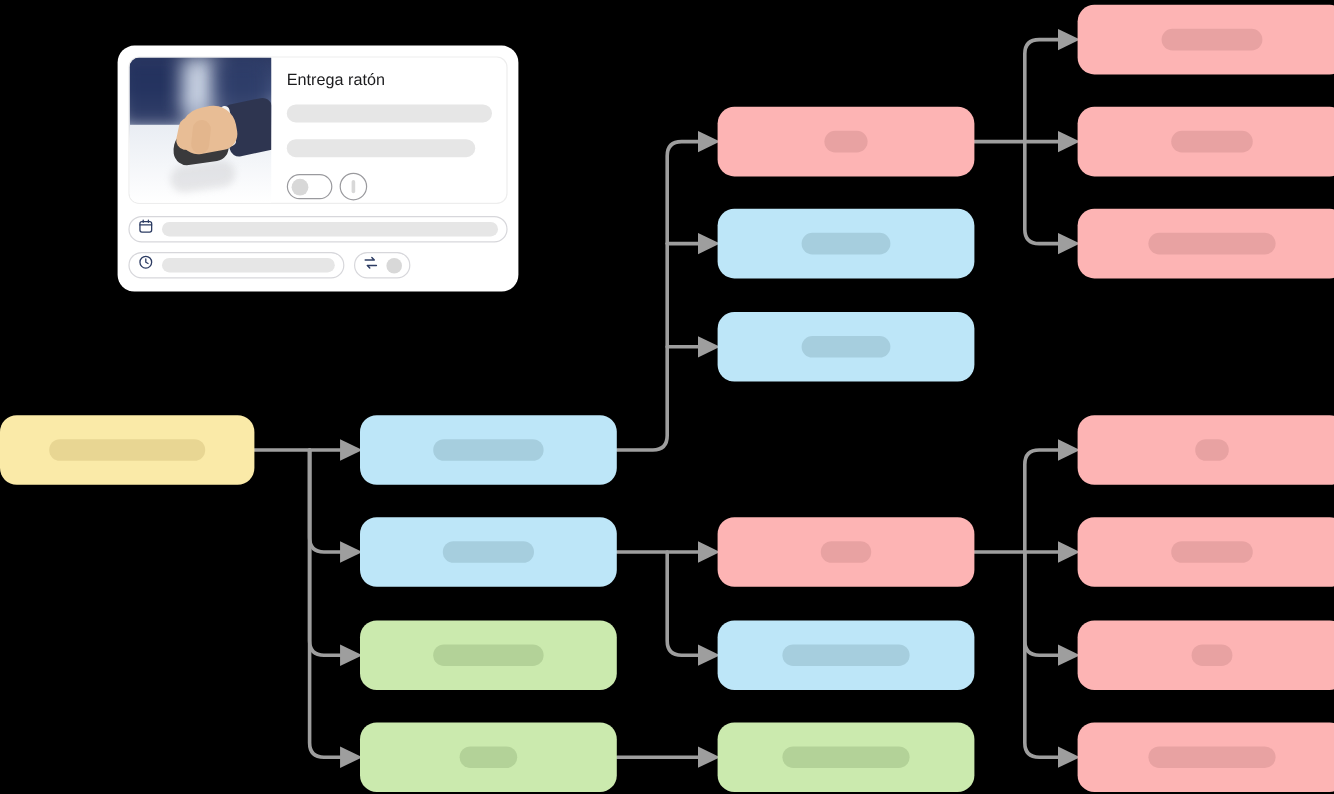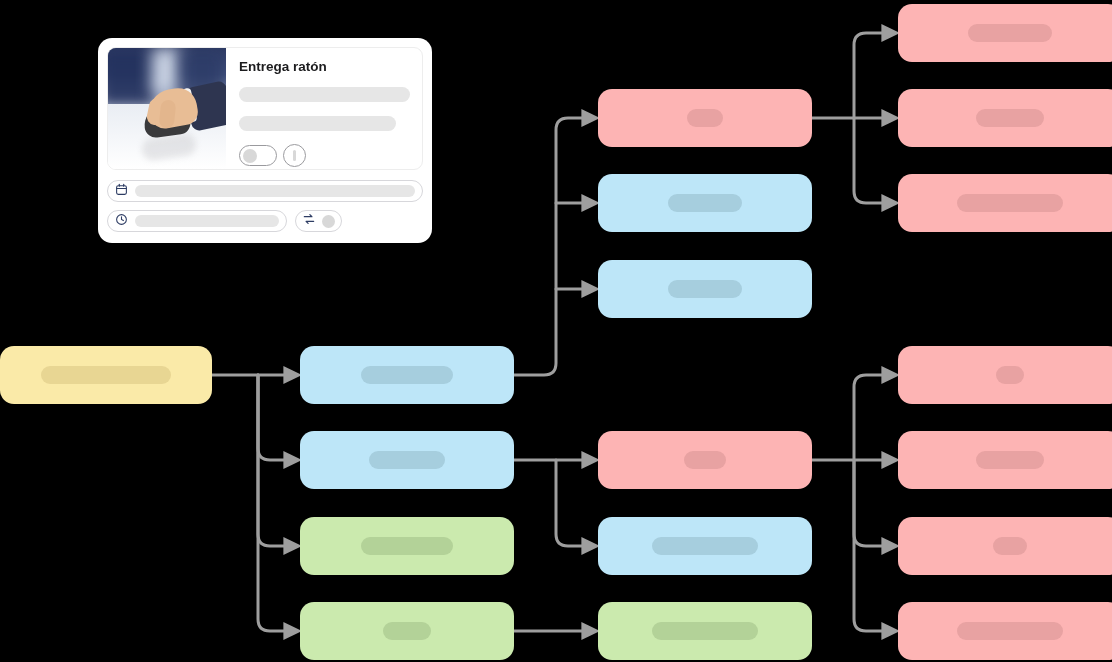--- a/index.html
+++ b/index.html
@@ -68,21 +68,21 @@
   }
   #thumb .finger1{position:absolute;left:40px;top:50px;width:16px;height:27px;background:#e8bd95;border-radius:10px;transform:rotate(12deg);}
   #thumb .finger2{position:absolute;left:52px;top:52px;width:15px;height:28px;background:#e3b68d;border-radius:10px;transform:rotate(6deg);}
   
   #thumb .sleeve{position:absolute;left:80px;top:36px;width:42px;height:44px;background:#2e3550;border-radius:8px;transform:rotate(-12deg);}
   #thumb .cuff{position:absolute;left:78px;top:40px;width:8px;height:34px;background:#f3f3f3;border-radius:4px;transform:rotate(-12deg);}
   
   #thumb .refl{position:absolute;left:34px;top:88px;width:54px;height:22px;background:#b9b9bd;opacity:.32;border-radius:20px;filter:blur(3px);transform:rotate(-8deg) scaleY(-1);}
 
   #card-info{flex:1;padding:11px 12px 0 13px;box-sizing:border-box;}
-  #card-title{font-size:13.5px;color:#1c1c1e;line-height:16px;margin-bottom:12px;font-weight:bold;}
+  #card-title{font-size:13.5px;color:#1c1c1e;line-height:16px;margin-bottom:12px;}
   .skel{background:#e6e6e6;border-radius:8px;height:15px;}
   #skel1{width:100%;margin-bottom:14px;}
   #skel2{width:92%;margin-bottom:13px;}
   #ctrl-row{display:flex;align-items:center;gap:6px;}
   #toggle{
     width:38px;height:21px;border-radius:11px;border:1.3px solid #9a9a9e;
     background:#fff;display:flex;align-items:center;padding:0 3px;box-sizing:border-box;
   }
   #toggle .knob{width:14px;height:14px;border-radius:50%;background:#d8d8d8;}
   #circle-btn{

